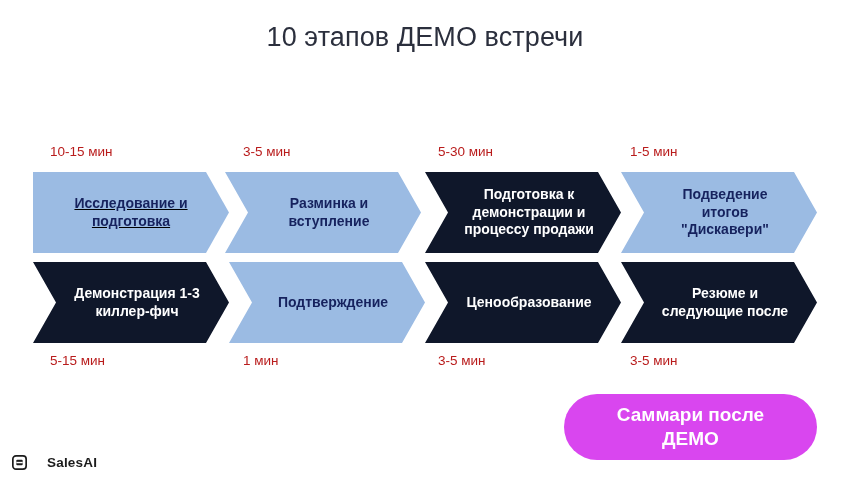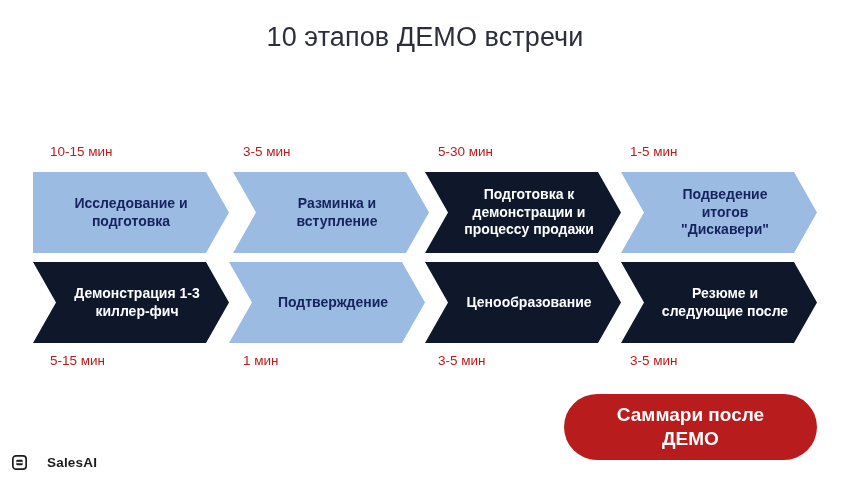--- a/index.html
+++ b/index.html
@@ -38,20 +38,21 @@
 
   .chev{
     position:absolute;top:0;height:81px;width:196px;
     display:flex;align-items:center;justify-content:center;
     box-sizing:border-box;
     padding:0 16px;
   }
   
   .shape-start{
     clip-path:polygon(0 0, calc(100% - 23px) 0, 100% 50%, calc(100% - 23px) 100%, 0 100%);
+    text-decoration:underline;
   }
   
   .shape-mid{
     clip-path:polygon(0 0, calc(100% - 23px) 0, 100% 50%, calc(100% - 23px) 100%, 0 100%, 23px 50%);
   }
   .light{background:#9bbbe3;}
   .dark{background:#0f172a;}
   .chev .label{
     text-align:center;font-weight:bold;
     font-size:14px;line-height:17.5px;
@@ -59,21 +60,21 @@
     pointer-events:none;
   }
   .light .label{color:#16225e;}
   .dark  .label{color:#ffffff;}
   
   .shape-mid .label{transform:translateX(6px);}
 
   
   #summary{
     position:absolute;left:564px;top:394px;width:253px;height:66px;
-    background:#b91c1c;border-radius:33px;
+    background:#d946ef;border-radius:33px;
     display:flex;align-items:center;justify-content:center;
     box-sizing:border-box;padding:0 18px;
   }
   #summary .label{
     color:#fff;font-weight:bold;font-size:19px;line-height:24px;
     white-space:pre-line;text-align:center;
   }
 
   
   #logo{position:absolute;left:12px;top:452px;height:20px;display:flex;align-items:center;gap:20px;}
@@ -94,21 +95,21 @@
     <span class="time-label" style="left:630px">1-5 мин</span>
   </div>
 
   <div id="band">
 
     <div class="row" id="row1">
       <div class="chev light shape-start" style="left:0px">
         <span class="label">Исследование и
 подготовка</span>
       </div>
-      <div class="chev light shape-mid" style="left:200px">
+      <div class="chev light shape-mid" style="left:192px">
         <span class="label">Разминка и
 вступление</span>
       </div>
       <div class="chev dark shape-mid" style="left:392px">
         <span class="label">Подготовка к
 демонстрации и
 процессу продажи</span>
       </div>
       <div class="chev light shape-mid" style="left:588px">
         <span class="label">Подведение

